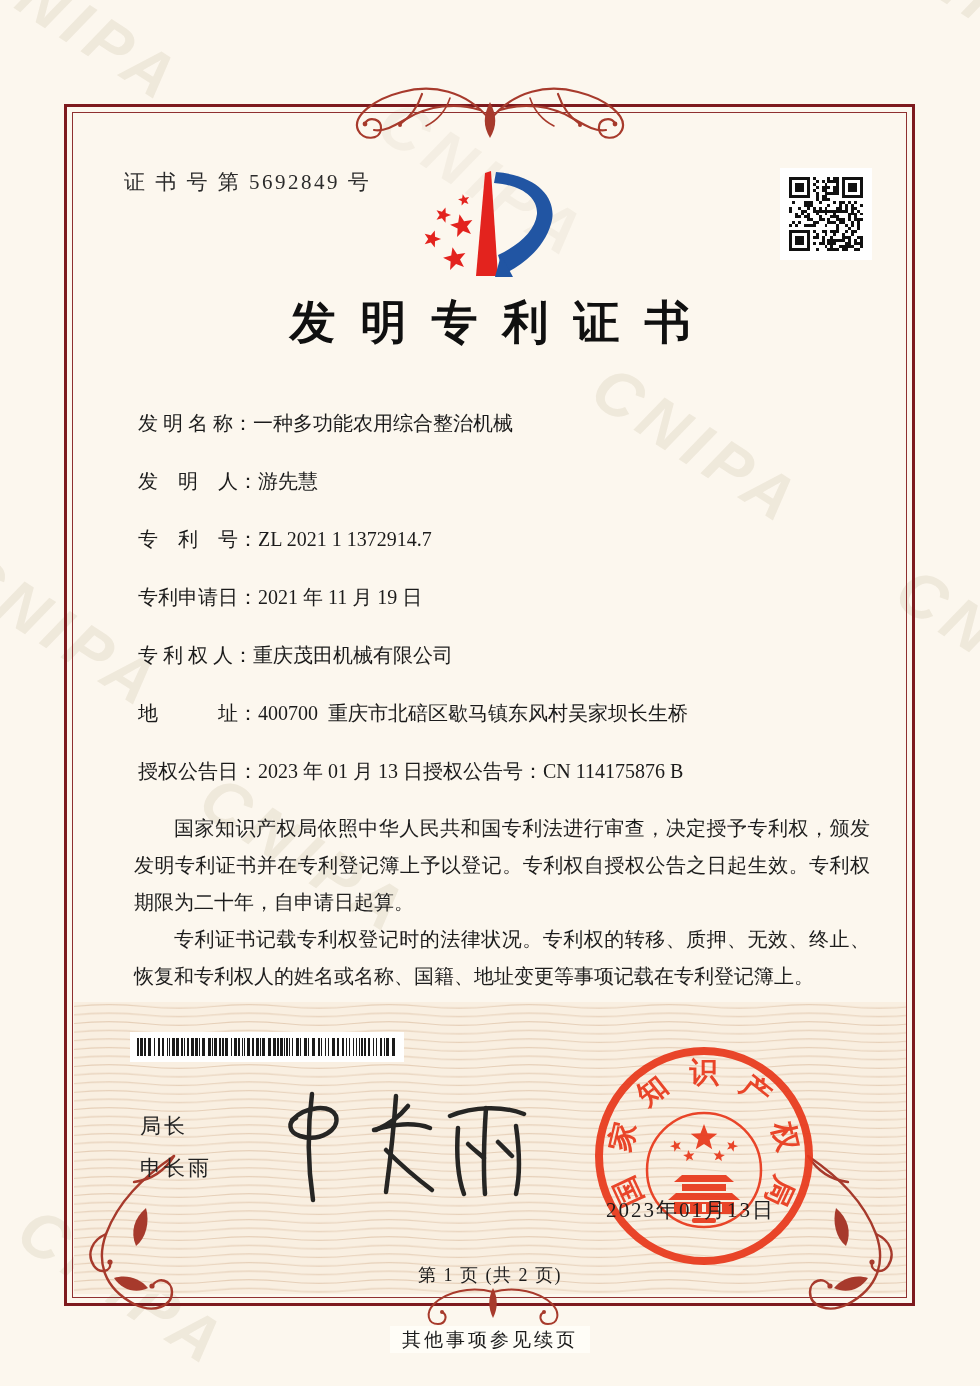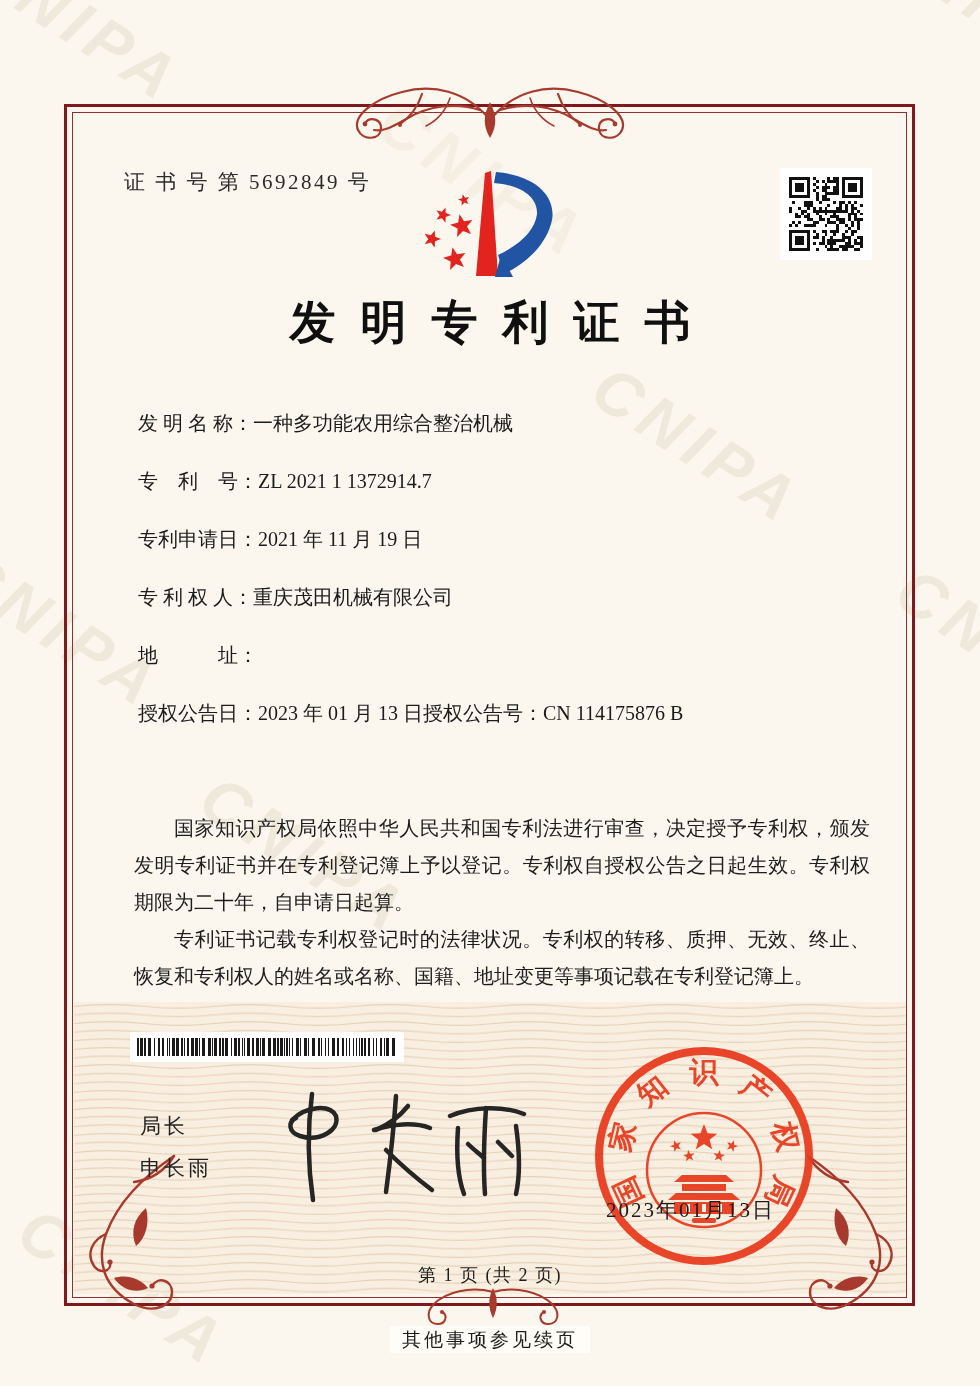--- a/index.html
+++ b/index.html
@@ -361,33 +361,38 @@
   </div>
 
   <div class="abs title">发明专利证书</div>
 
   <div class="abs fields">
     <div class="frow">
       <span class="flabel">发 明 名 称：</span>
       <span class="fvalue">一种多功能农用综合整治机械</span>
     </div>
     <div class="frow">
+      <span class="flabel">发　明　人：</span>
+      <span class="fvalue">游先慧</span>
+    </div>
+    <div class="frow">
       <span class="flabel">专　利　号：</span>
       <span class="fvalue">ZL 2021 1 1372914.7</span>
     </div>
     <div class="frow">
       <span class="flabel">专利申请日：</span>
       <span class="fvalue">2021 年 11 月 19 日</span>
     </div>
     <div class="frow">
       <span class="flabel">专 利 权 人：</span>
       <span class="fvalue">重庆茂田机械有限公司</span>
     </div>
     <div class="frow">
       <span class="flabel">地　　　址：</span>
+      <span class="fvalue">400700  重庆市北碚区歇马镇东风村吴家坝长生桥</span>
     </div>
     <div class="frow">
       <span class="flabel">授权公告日：</span>
       <span class="fvalue">2023 年 01 月 13 日</span>
       <span class="pair2">
         <span class="flabel">授权公告号：</span>
         <span class="fvalue">CN 114175876 B</span>
       </span>
     </div>
   </div>

